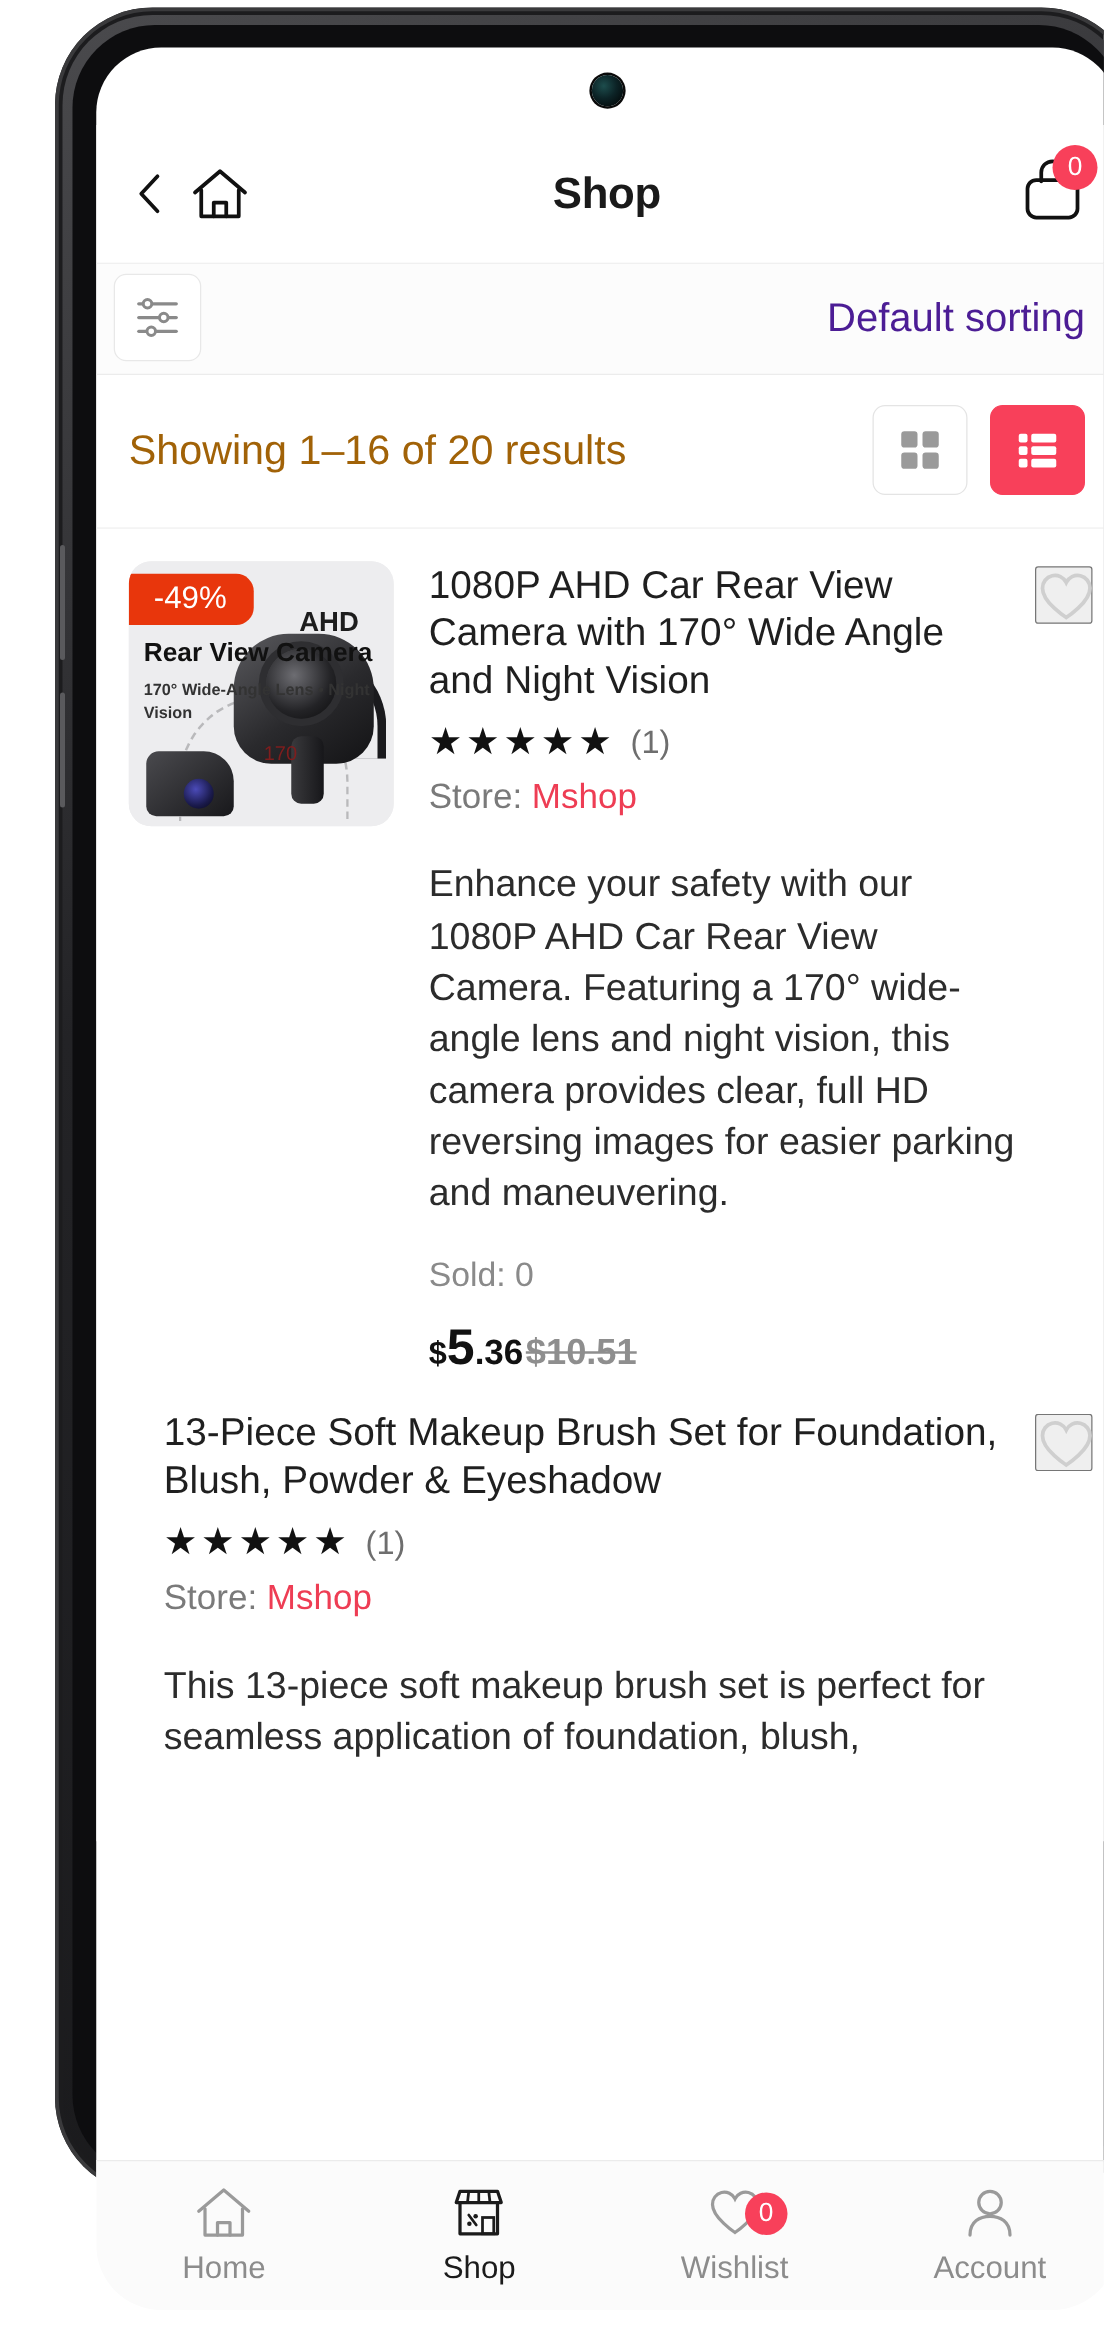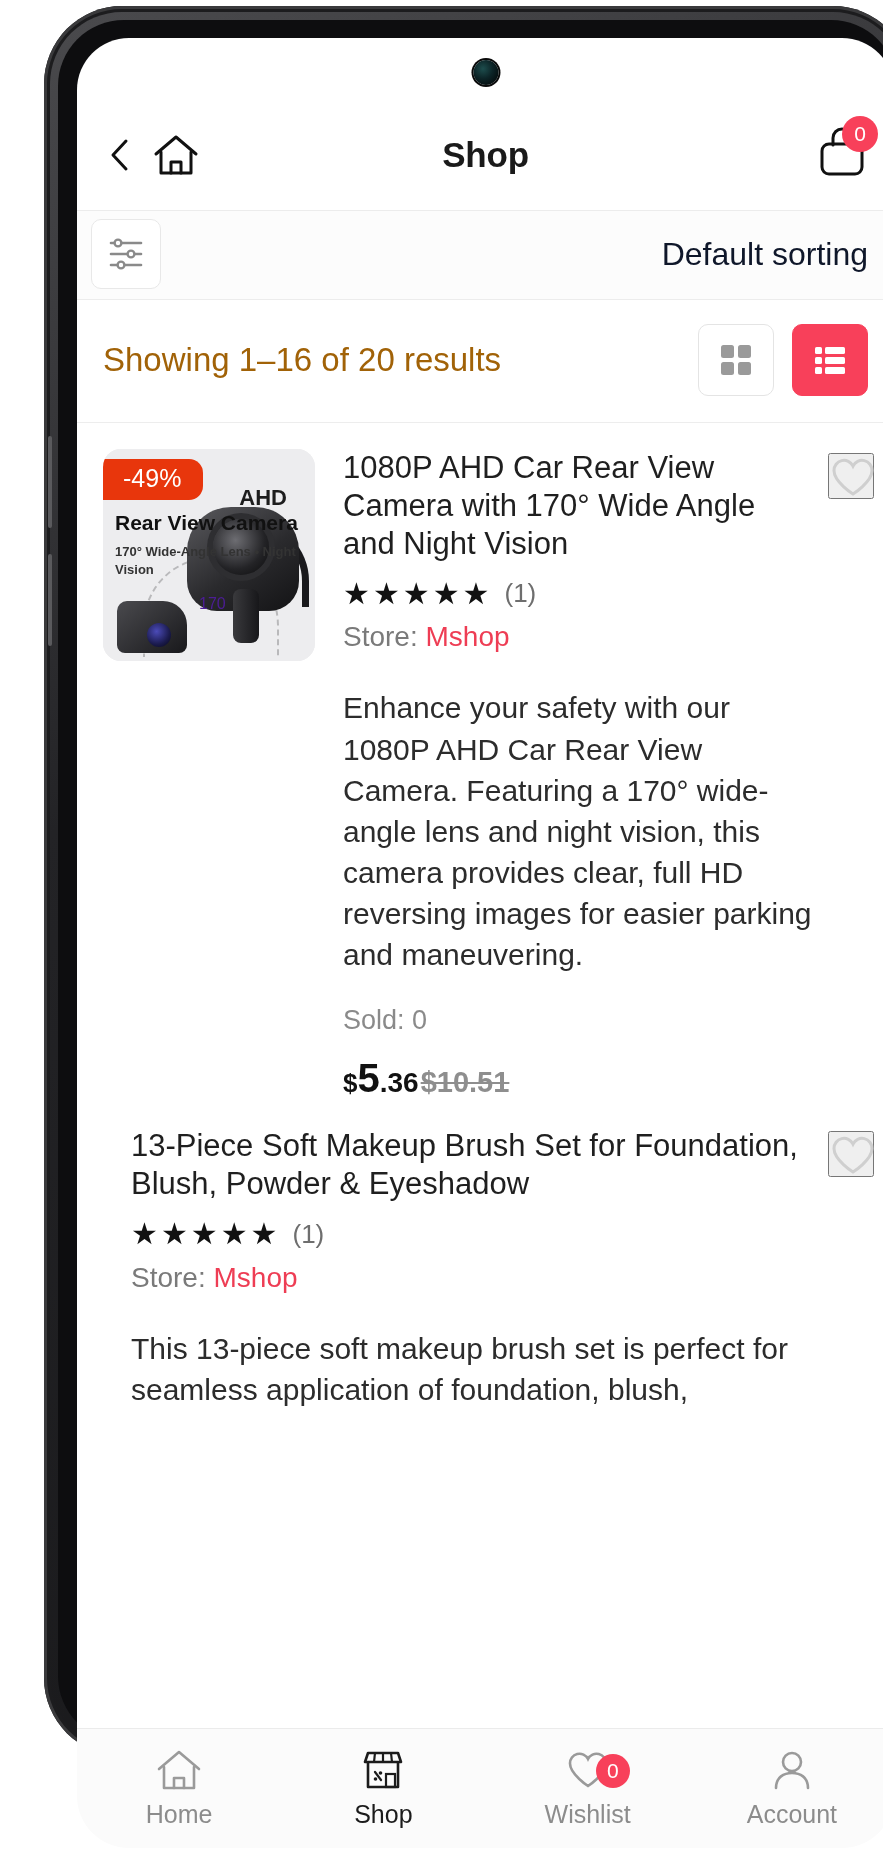--- a/index.html
+++ b/index.html
@@ -106,21 +106,21 @@
     padding: 14px 26px 16px 14px;
     height: 90px;
   }
   .filter-btn {
     width: 70px; height: 70px;
     border: 1px solid #e8e8e8; border-radius: 10px;
     background: #ffffff;
     display: flex; align-items: center; justify-content: center;
   }
   .filter-ic { width: 38px; height: 38px; }
-  .sort-label { font-size: 32px; color: #0f172a; font-weight: 400; }
+  .sort-label { font-size: 32px; color: #4c1d95; font-weight: 400; }
 
   
   .results-bar {
     display: flex; align-items: center; justify-content: space-between;
     padding: 24px 26px 26px 26px;
     border-bottom: 1px solid #ededed;
     background:#fff;
   }
   .results-text { font-size: 33px; color: #a16207; }
   .view-toggles { display: flex; gap: 18px; }
@@ -265,21 +265,21 @@
     position: absolute; left: 44px; bottom: 14px;
     width: 24px; height: 24px; border-radius: 50%;
     background: radial-gradient(circle at 40% 35%, #4b4bb8 0%, #1b1b4e 60%, #060613 100%);
   }
   .art-cam .arc {
     position: absolute; left: 40px; bottom: 4px;
     width: 136px; height: 100px;
     border: 2px dashed #b9b9bb; border-bottom: none;
     border-radius: 100px 100px 0 0;
   }
-  .art-cam .deg { position: absolute; left: 96px; bottom: 48px; font-size: 16px; color:#4c1d95; }
+  .art-cam .deg { position: absolute; left: 108px; bottom: 48px; font-size: 16px; color:#7f1d1d; }
 
   .art-brush { position: absolute; inset: 0;
     background: linear-gradient(160deg,#e9eaf0 0%,#dfe0ea 45%,#d3d4e0 100%); }
   .art-brush .bh {
     position: absolute; border-radius: 6px;
     background: linear-gradient(90deg,#c9a58a,#efe0d4 45%,#b98f72);
     transform-origin: left center;
   }
   .art-brush .bt {
     position: absolute; border-radius: 50% 50% 42% 42%;

